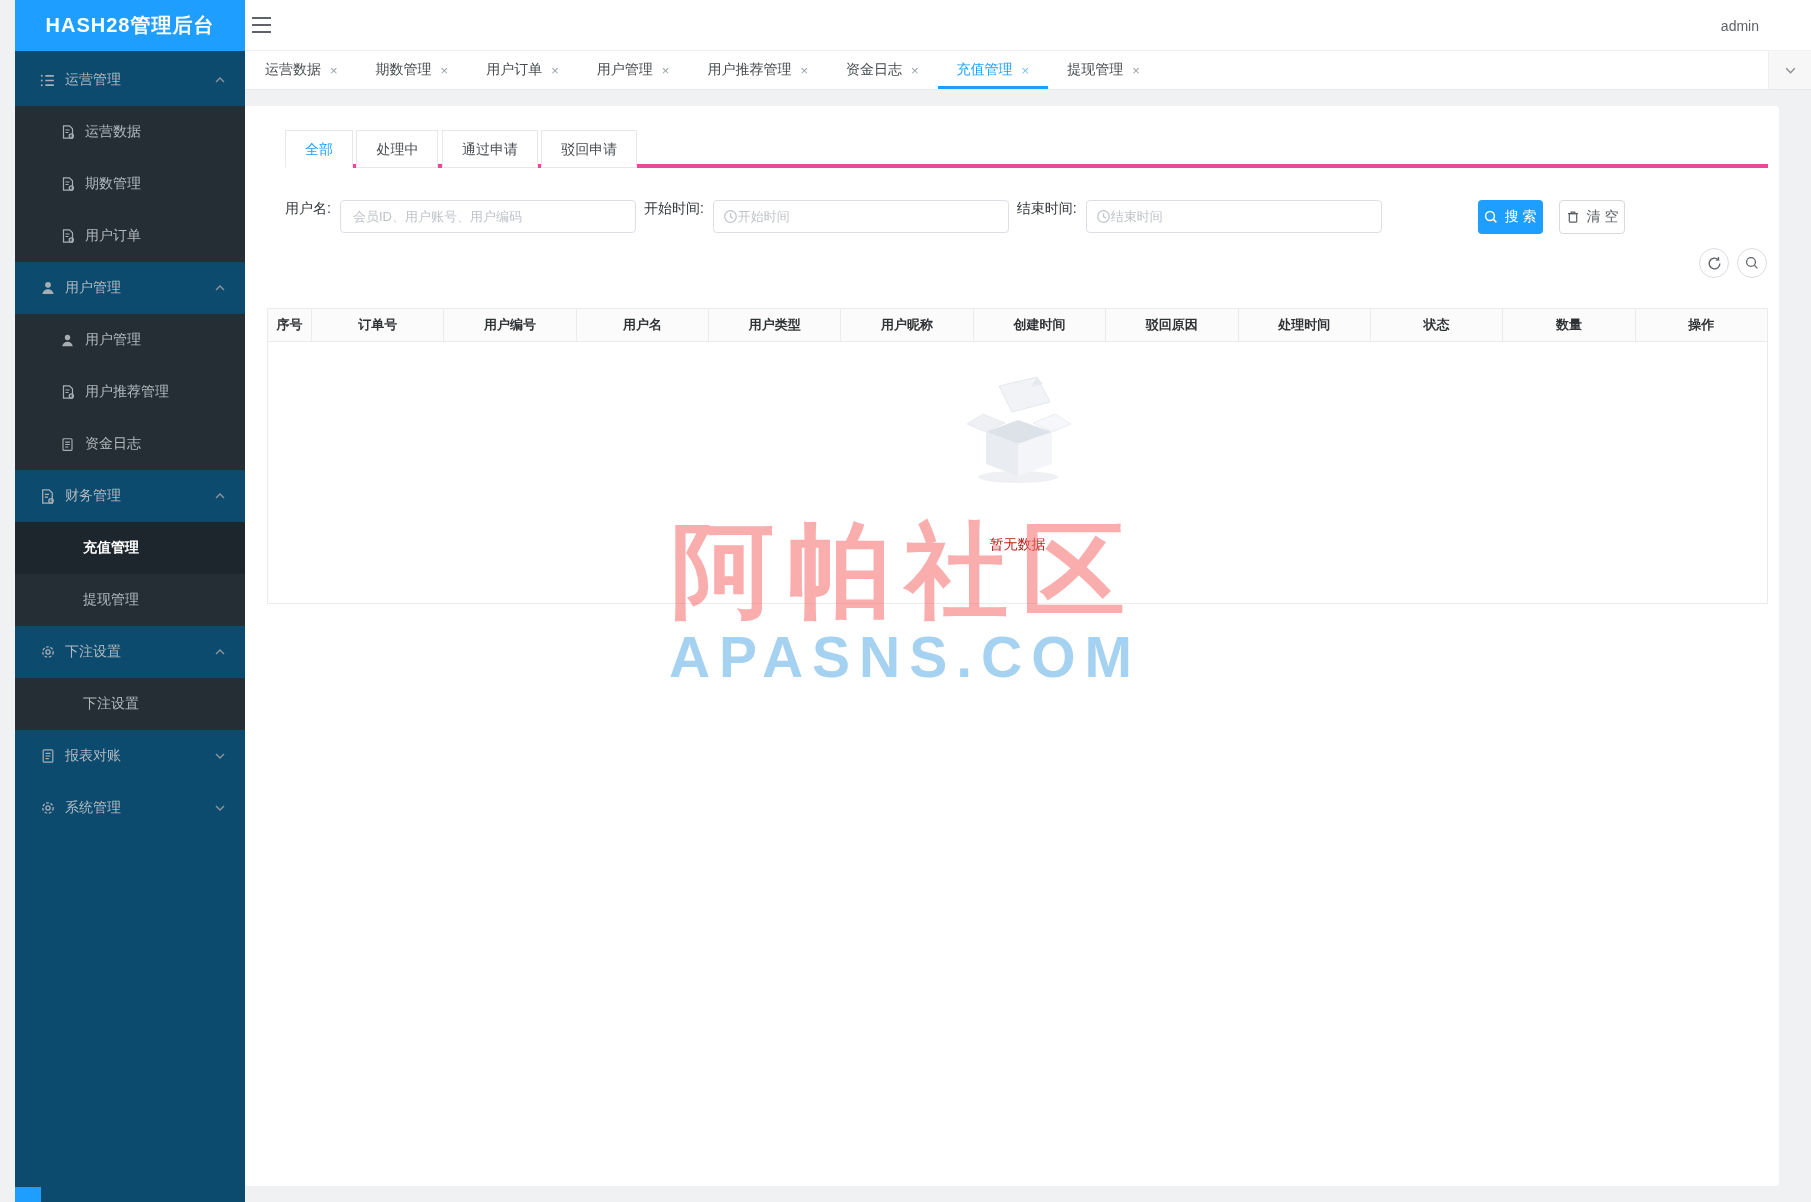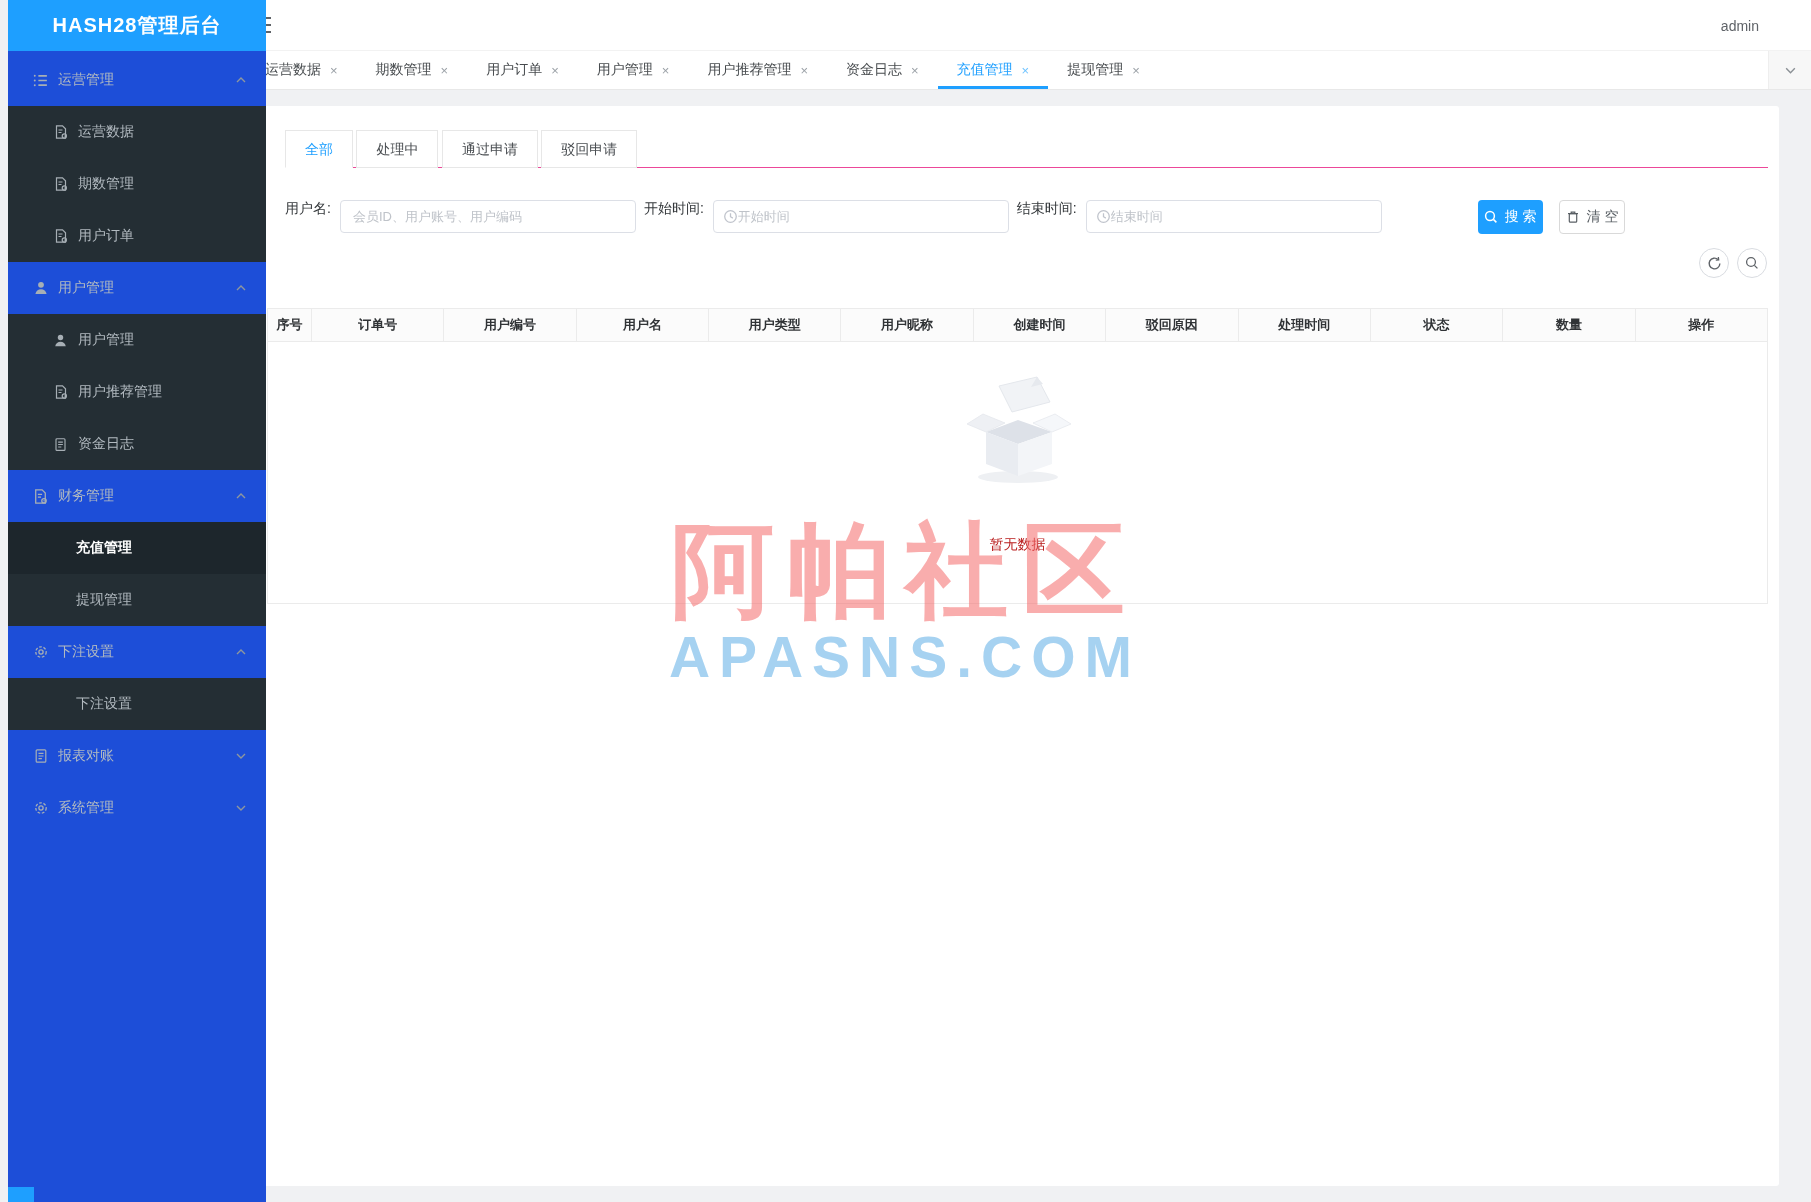--- a/index.html
+++ b/index.html
@@ -1,20 +1,20 @@
 <!DOCTYPE html>
 <html><head>
 <meta charset="utf-8">
 <style>
   * { margin:0; padding:0; box-sizing:border-box; }
   html,body { width:1811px; height:1202px; }
   body { position:relative; overflow:hidden; background:#f0f1f3; font-family:"Liberation Sans", sans-serif; }
 
   
-  .sidebar { position:absolute; left:8px; top:0; width:258px; height:1202px; background:#1d4ed8; z-index:5; }
+  .sidebar { position:absolute; left:15px; top:0; width:230px; height:1202px; background:#0c4a6e; z-index:5; }
   .logo { height:51px; background:#1E9FFF; color:#fff; font-size:20px; font-weight:bold; display:flex; align-items:center; justify-content:center; letter-spacing:1px; }
   .nav { padding-top:3px; }
   .nav-item { height:52px; display:flex; align-items:center; color:#b2bac0; font-size:14px; cursor:pointer; position:relative; }
   .nav-item.group { padding-left:24px; }
   .nav-item.child { padding-left:68px; }
   .nav-item.child.withicon { padding-left:44px; }
   .nav-item .ic { display:inline-flex; width:17px; height:17px; margin-right:9px; align-items:center; justify-content:center; color:#a7afb5; }
   .nav-item .chev { position:absolute; right:19px; top:20px; width:12px; height:12px; color:#8f979d; }
   .nav-children { background:#242e34; }
   .nav-item.active { background:#1d262c; color:#ffffff; font-weight:bold; }
@@ -30,21 +30,21 @@
   .tabbar { position:absolute; left:230px; top:51px; width:1581px; height:39px; background:#fff; border-bottom:1px solid #e8e8e8; display:flex; align-items:stretch; padding-left:16px; z-index:4; }
   .mtab { display:flex; align-items:center; gap:9px; padding:0 19px; font-size:14px; color:#474b4e; cursor:pointer; }
   .mtab .x { font-size:13px; color:#9aa0a6; line-height:1; }
   .mtab.active { color:#1E9FFF; box-shadow:inset 0 -3px 0 #1E9FFF; }
   .mtab.active .x { color:#6fc3ff; }
   .tab-more { position:absolute; right:0; top:0; width:43px; height:38px; background:#f7f7f7; border-left:1px solid #eeeeee; display:flex; align-items:center; justify-content:center; color:#8b9095; cursor:pointer; }
 
   
   .panel { position:absolute; left:245px; top:106px; width:1534px; height:1080px; background:#fff; border-radius:3px; z-index:2; }
 
-  .subtabs { margin:24px 11px 0 40px; border-bottom:1px solid #ec4899; height:38px; white-space:nowrap; }
+  .subtabs { margin:24px 11px 0 40px; border-bottom:4px solid #ec4899; height:38px; white-space:nowrap; }
   .stab { display:inline-block; height:38px; line-height:36px; padding:0 19px; border:1px solid #e7e7e7; margin-right:-1px; background:#fff; font-size:14px; color:#4a4e52; vertical-align:bottom; cursor:pointer; }
   .stab.active { color:#1E9FFF; border-bottom-color:#fff; }
 
   .filters { margin:32px 11px 0 40px; display:flex; align-items:flex-start; font-size:14px; color:#34383b; }
   .filters label { margin-right:9px; white-space:nowrap; }
   .inpwrap { position:relative; }
   .inp { height:33px; border:1px solid #dcdfe6; border-radius:4px; background:#fff; font-size:13px; color:#555; outline:none; padding:0 12px; font-family:"Liberation Sans", sans-serif; }
   .inp::placeholder { color:#bfc3c9; }
   .inp.w1 { width:296px; }
   .inp.date { width:296px; padding-left:24px; }

